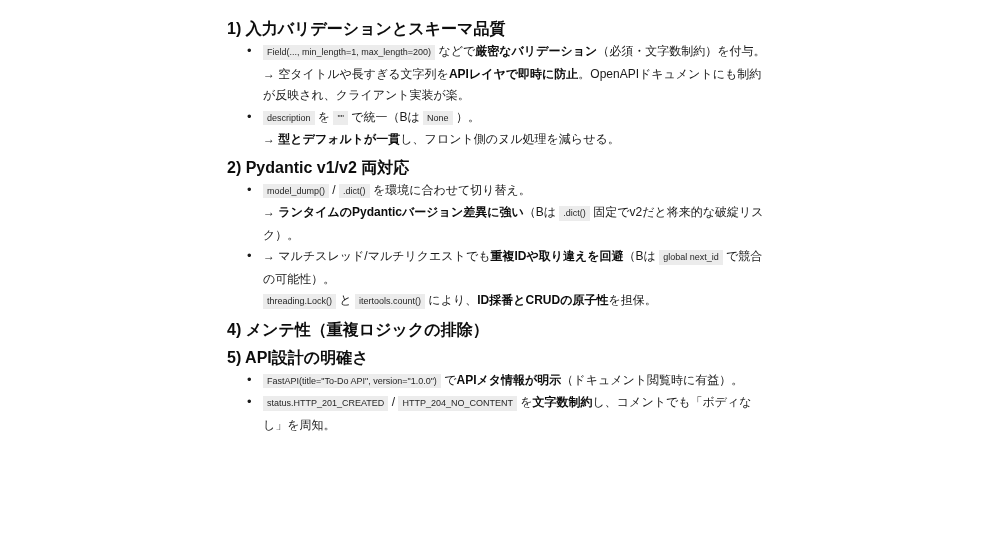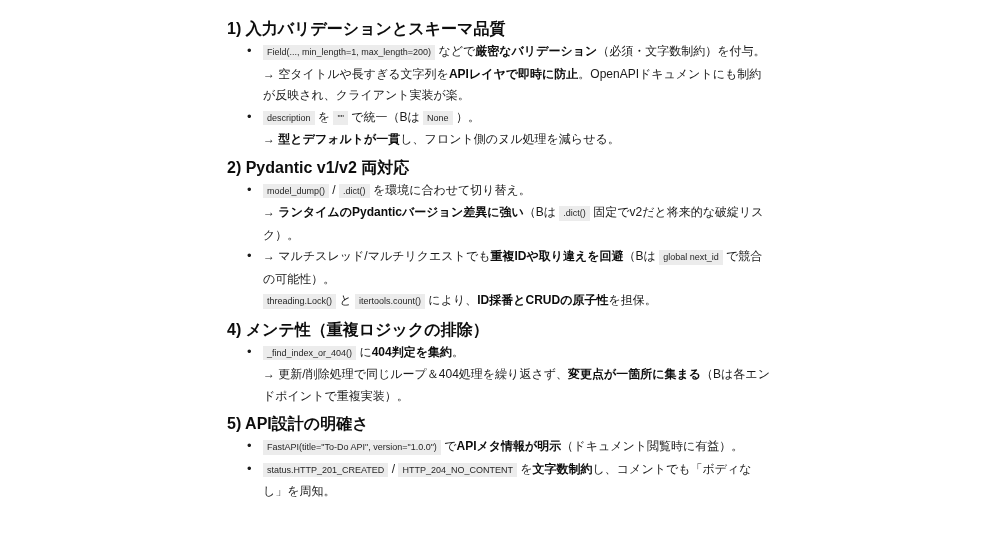--- a/index.html
+++ b/index.html
@@ -79,26 +79,20 @@
         <div class="line"><span>→ </span><span class="b">ランタイムのPydanticバージョン差異に強い</span><span>（Bは </span><span class="code">.dict()</span><span> 固定でv2だと将来的な破綻リスク）。</span></div>
       </li>
     </ul>
     <ul class="blist">
       <li>
         <div class="line"><span>→ マルチスレッド/マルチリクエストでも</span><span class="b">重複IDや取り違えを回避</span><span>（Bは </span><span class="code">global next_id</span><span> で競合の可能性）。</span></div>
         <div class="line"><span class="code">threading.Lock()</span><span> と </span><span class="code">itertools.count()</span><span> により、</span><span class="b">ID採番とCRUDの原子性</span><span>を担保。</span></div>
       </li>
     </ul>
     <h3 class="sec-h">4) メンテ性（重複ロジックの排除）</h3>
-    <ul class="blist">
-      <li>
-        <div class="line"><span class="code">_find_index_or_404()</span><span> に</span><span class="b">404判定を集約</span><span>。</span></div>
-        <div class="line"><span>→ 更新/削除処理で同じループ＆404処理を繰り返さず、</span><span class="b">変更点が一箇所に集まる</span><span>（Bは各エンドポイントで重複実装）。</span></div>
-      </li>
-    </ul>
     <h3 class="sec-h">5) API設計の明確さ</h3>
     <ul class="blist">
       <li>
         <div class="line"><span class="code">FastAPI(title="To-Do API", version="1.0.0")</span><span> で</span><span class="b">APIメタ情報が明示</span><span>（ドキュメント閲覧時に有益）。</span></div>
       </li>
       <li>
         <div class="line"><span class="code">status.HTTP_201_CREATED</span><span> / </span><span class="code">HTTP_204_NO_CONTENT</span><span> を</span><span class="b">文字数制約</span><span>し、コメントでも「ボディなし」を周知。</span></div>
       </li>
     </ul>
   </div>

